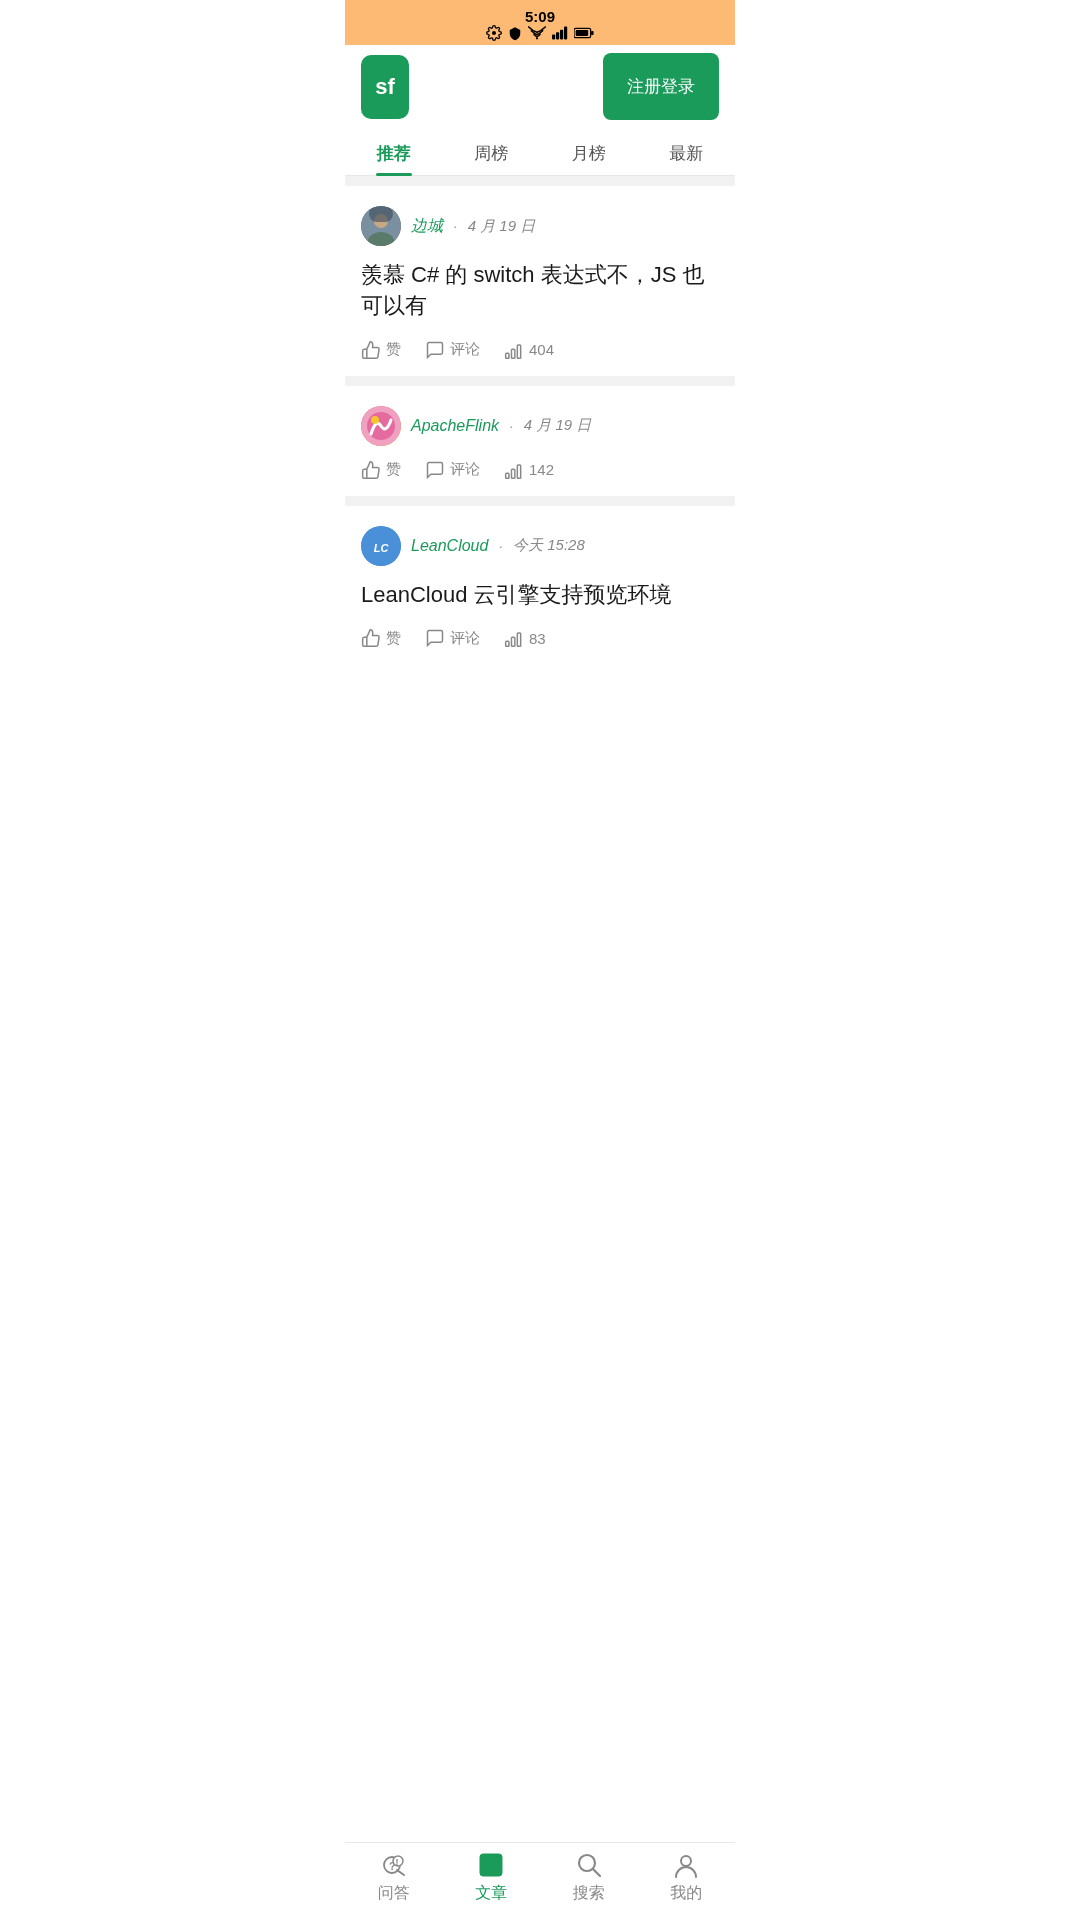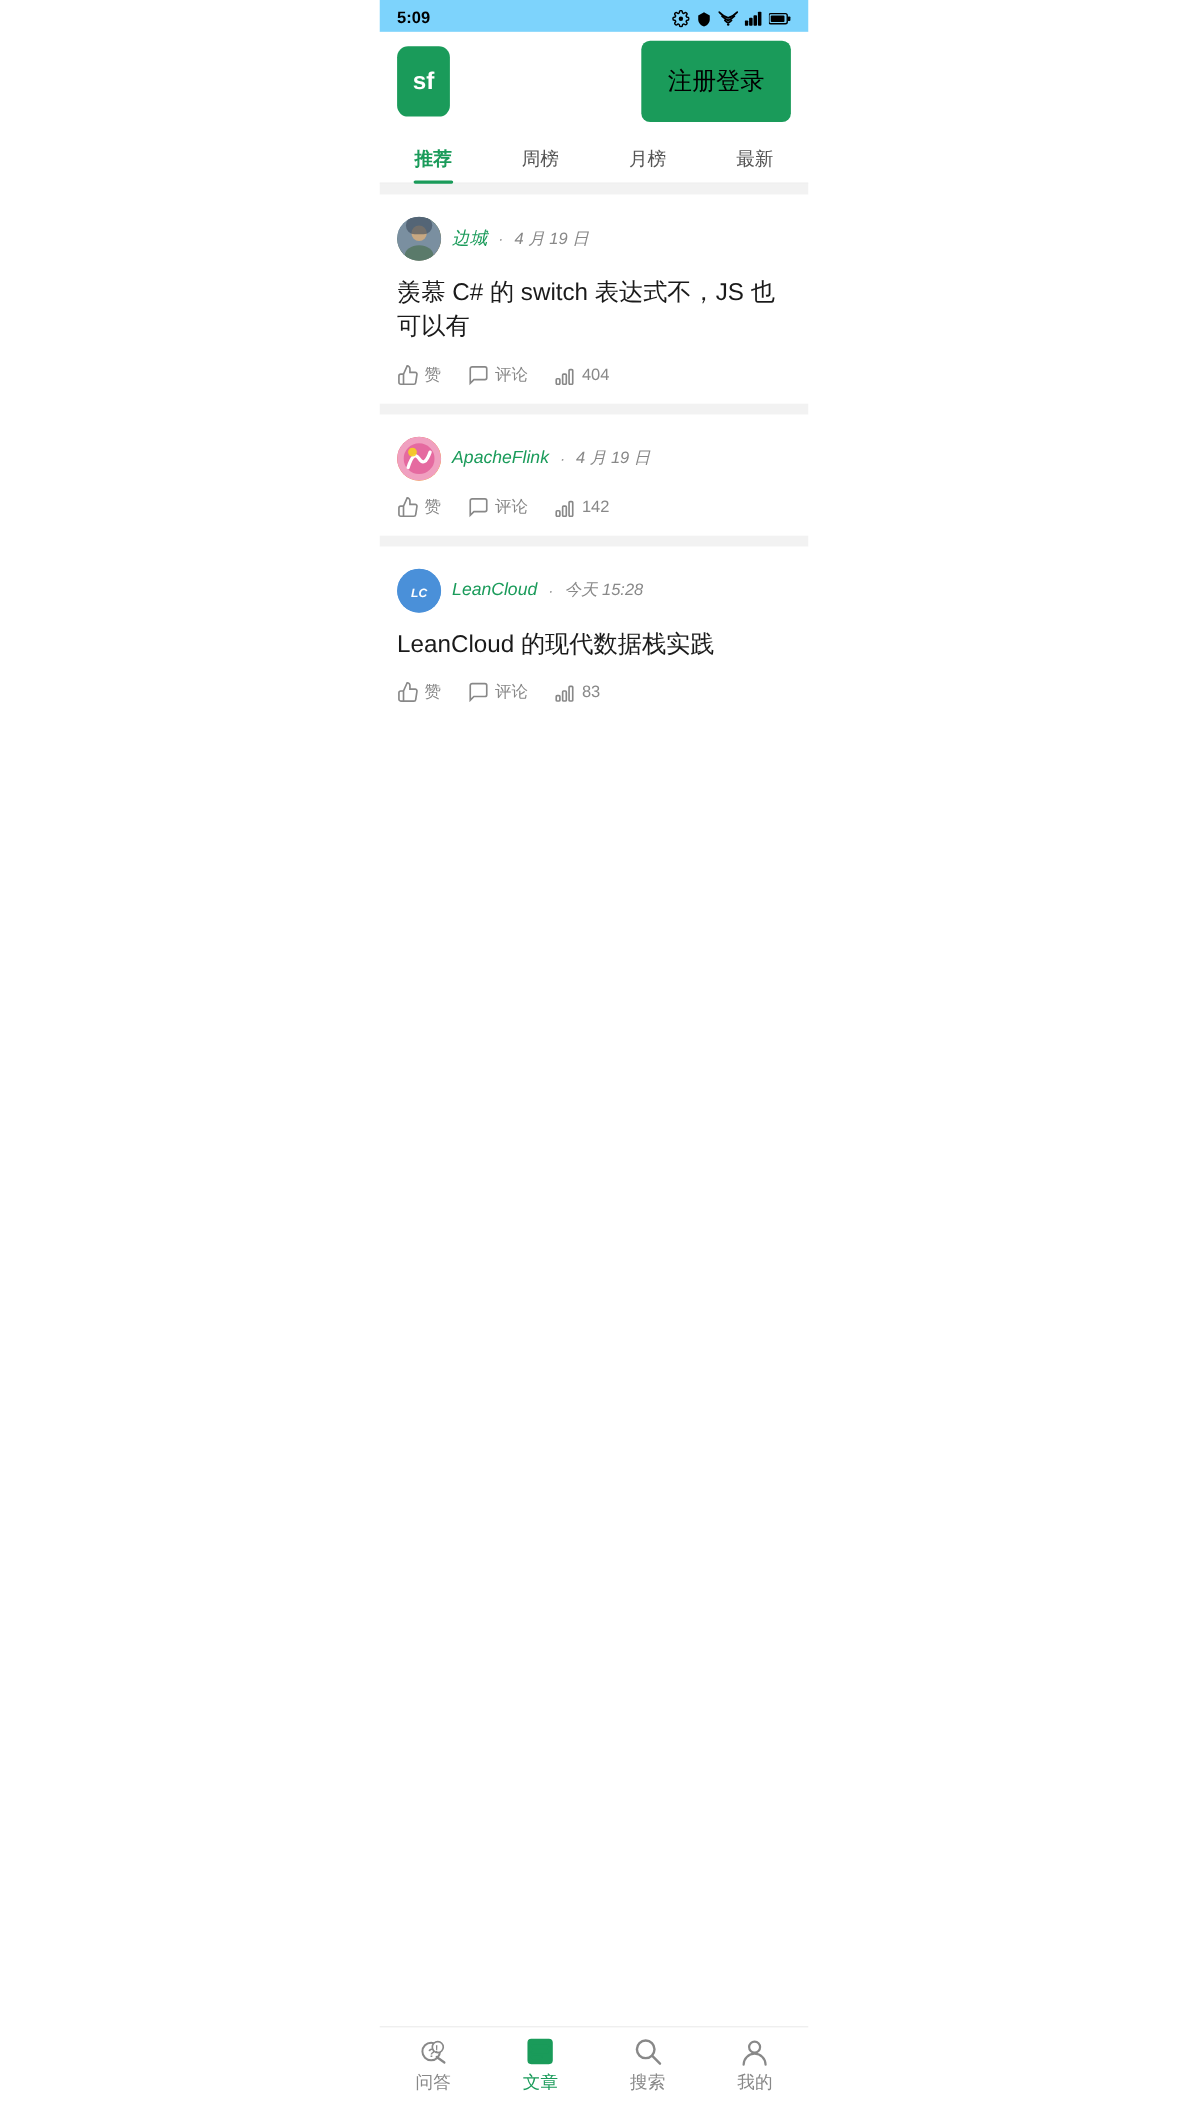--- a/index.html
+++ b/index.html
@@ -14,21 +14,22 @@
       position: relative;
       overflow-x: hidden;
     }
 
     
     .status-bar {
       display: flex;
       justify-content: space-between;
       align-items: center;
       padding: 8px 16px 4px;
-      background: #7dd3fc;
+      background: #fdba74;
+      flex-direction: column;
     }
     .status-time {
       font-size: 15px;
       font-weight: 600;
       color: #000;
     }
     .status-icons {
       display: flex;
       align-items: center;
       gap: 6px;
@@ -52,25 +53,25 @@
       font-weight: 700;
       width: 48px;
       height: 64px;
       border-radius: 10px;
       display: flex;
       align-items: center;
       justify-content: center;
     }
     .register-btn {
       background: #1a9b5a;
-      color: #000000;
+      color: #ffffff;
       border: none;
       border-radius: 8px;
       padding: 22px 24px;
-      font-size: 22px;
+      font-size: 17px;
       font-weight: 500;
       cursor: pointer;
     }
 
     
     .tabs {
       display: flex;
       justify-content: space-around;
       align-items: center;
       border-bottom: 1px solid #e8e8e8;
@@ -393,21 +394,21 @@
       <div class="avatar avatar-leancloud">
         <svg width="40" height="40" viewBox="0 0 40 40" xmlns="http://www.w3.org/2000/svg">
           <circle cx="20" cy="20" r="20" fill="#4a90d9"></circle>
           <text x="20" y="26" text-anchor="middle" font-size="11" font-weight="700" fill="#fff" font-family="sans-serif">LC</text>
         </svg>
       </div>
       <span class="author-name">LeanCloud</span>
       <span class="dot-sep">·</span>
       <span class="article-date">今天 15:28</span>
     </div>
-    <div class="article-title">LeanCloud 的现代数据栈实践</div>
+    <div class="article-title">LeanCloud 云引擎支持预览环境</div>
     <div class="article-actions">
       <div class="action-item">
         <span class="action-icon">
           <svg width="20" height="20" viewBox="0 0 24 24" fill="none" stroke="#888" stroke-width="1.8">
             <path d="M14 9V5a3 3 0 00-3-3l-4 9v11h11.28a2 2 0 002-1.7l1.38-9a2 2 0 00-2-2.3H14z"></path>
             <path d="M7 22H4a2 2 0 01-2-2v-7a2 2 0 012-2h3"></path>
           </svg>
         </span>
         <span>赞</span>
       </div>

